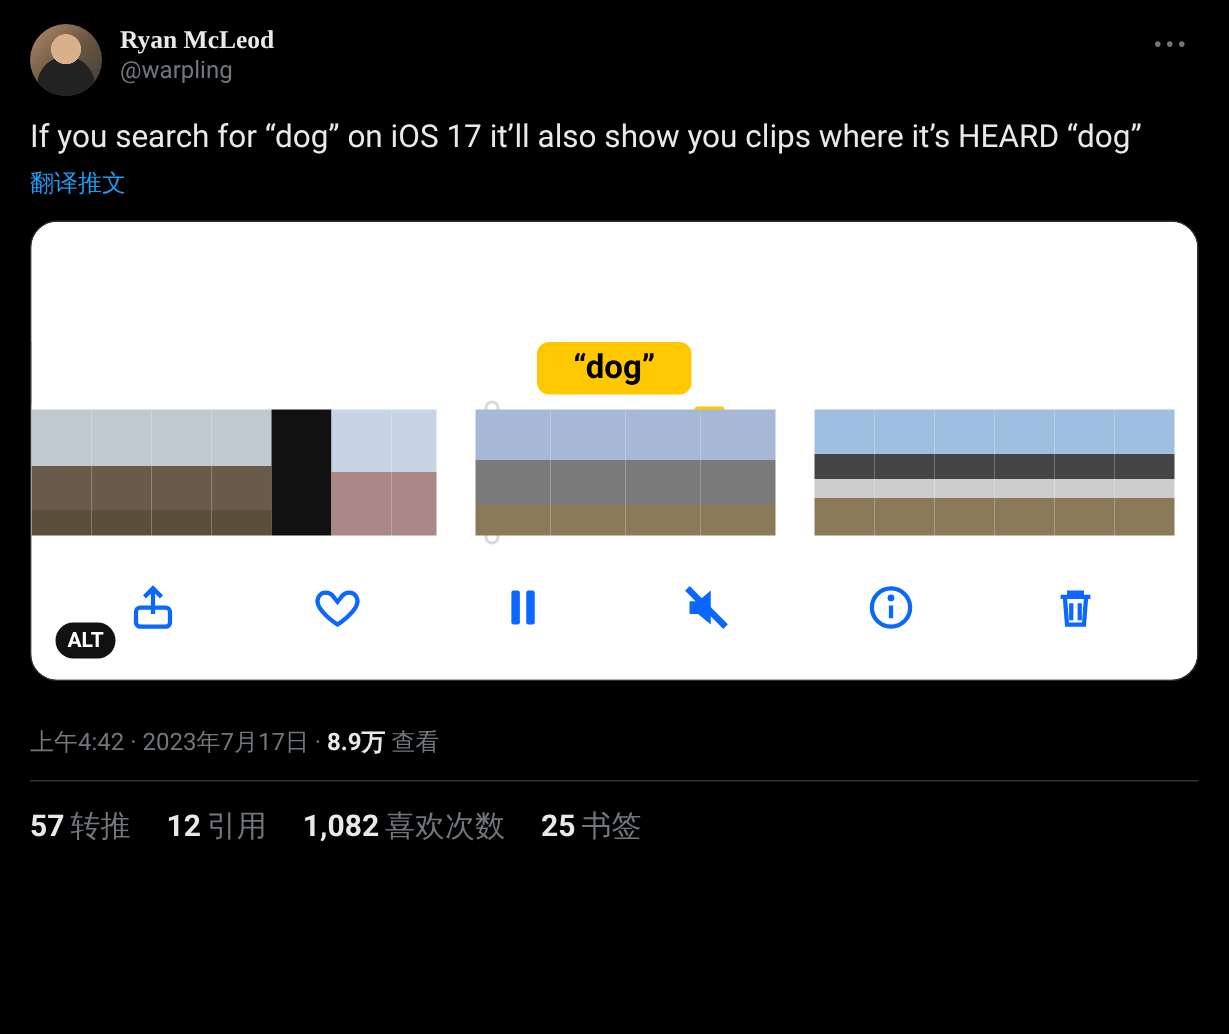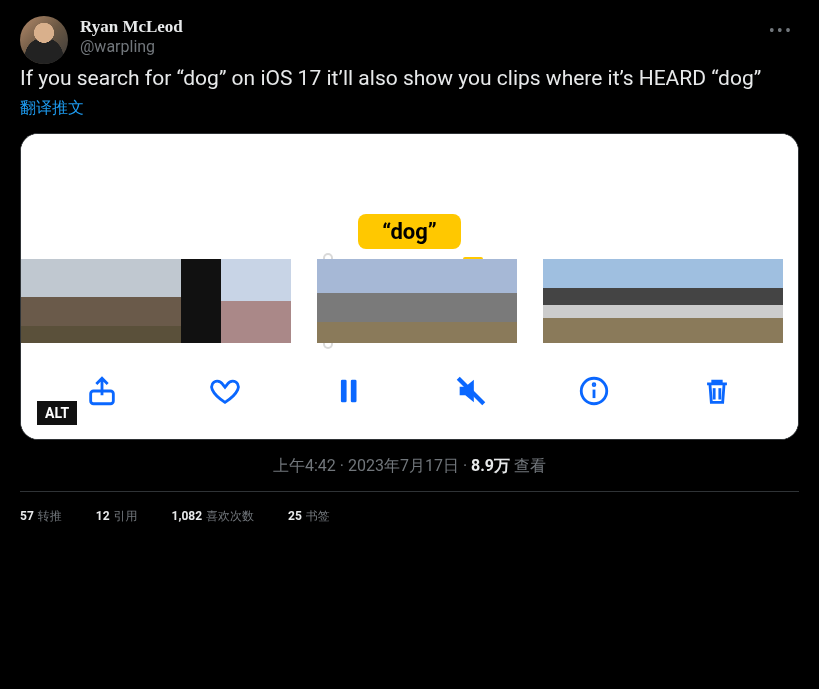--- a/index.html
+++ b/index.html
@@ -50,20 +50,21 @@
     color: #71767b;
   }
   .more {
     color: #71767b;
     padding: 4px 6px;
     cursor: pointer;
     font-size: 18px;
     letter-spacing: 2px;
   }
   .body-text {
+    margin-top: 14px;
     font-size: 21px;
     line-height: 1.35;
     color: #e7e9ea;
   }
   .translate-link {
     display: inline-block;
     margin-top: 6px;
     color: #1d9bf0;
     font-size: 16px;
     cursor: pointer;
@@ -155,39 +156,38 @@
   .ctrl.mute svg path.speaker{ fill:#0a67ff; stroke:none; }
   .alt-badge {
     position:absolute;
     left:16px;
     bottom:14px;
     background:#111;
     color:#fff;
     font-weight:700;
     font-size:14px;
     padding:4px 8px;
-    border-radius:0;
+    border-radius:12px;
     cursor:pointer;
   }
   .meta {
-    margin-top: 16px;
+    margin-top: 31px;
     color:#71767b;
     font-size:16px;
-    text-align:center;
   }
   .meta .views-count{color:#e7e9ea; font-weight:700;}
   .divider{
     border-top:1px solid #2f3336;
     margin-top:14px;
   }
   .stats{
     display:flex;
-    gap:34px;
+    gap:24px;
     padding:16px 0 0 0;
-    font-size:12px;
+    font-size:20px;
     color:#71767b;
   }
   .stats .num{color:#e7e9ea; font-weight:700; margin-right:4px;}
   .stat-item{cursor:pointer;}
 </style>
 </head>
 <body>
 
 <div class="tweet">
 

